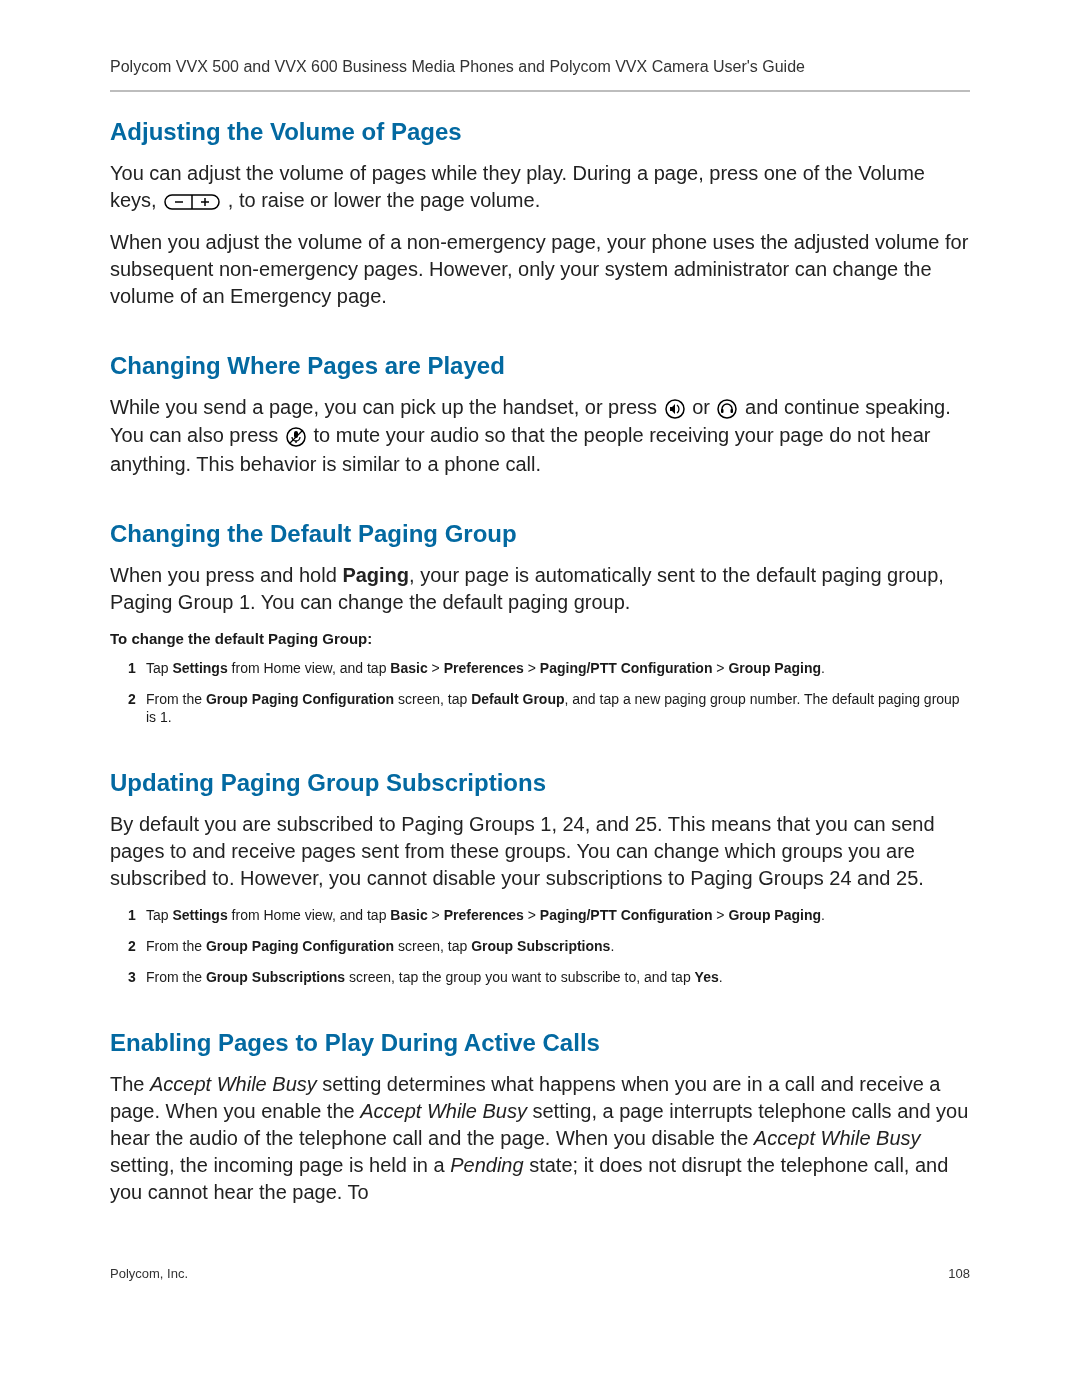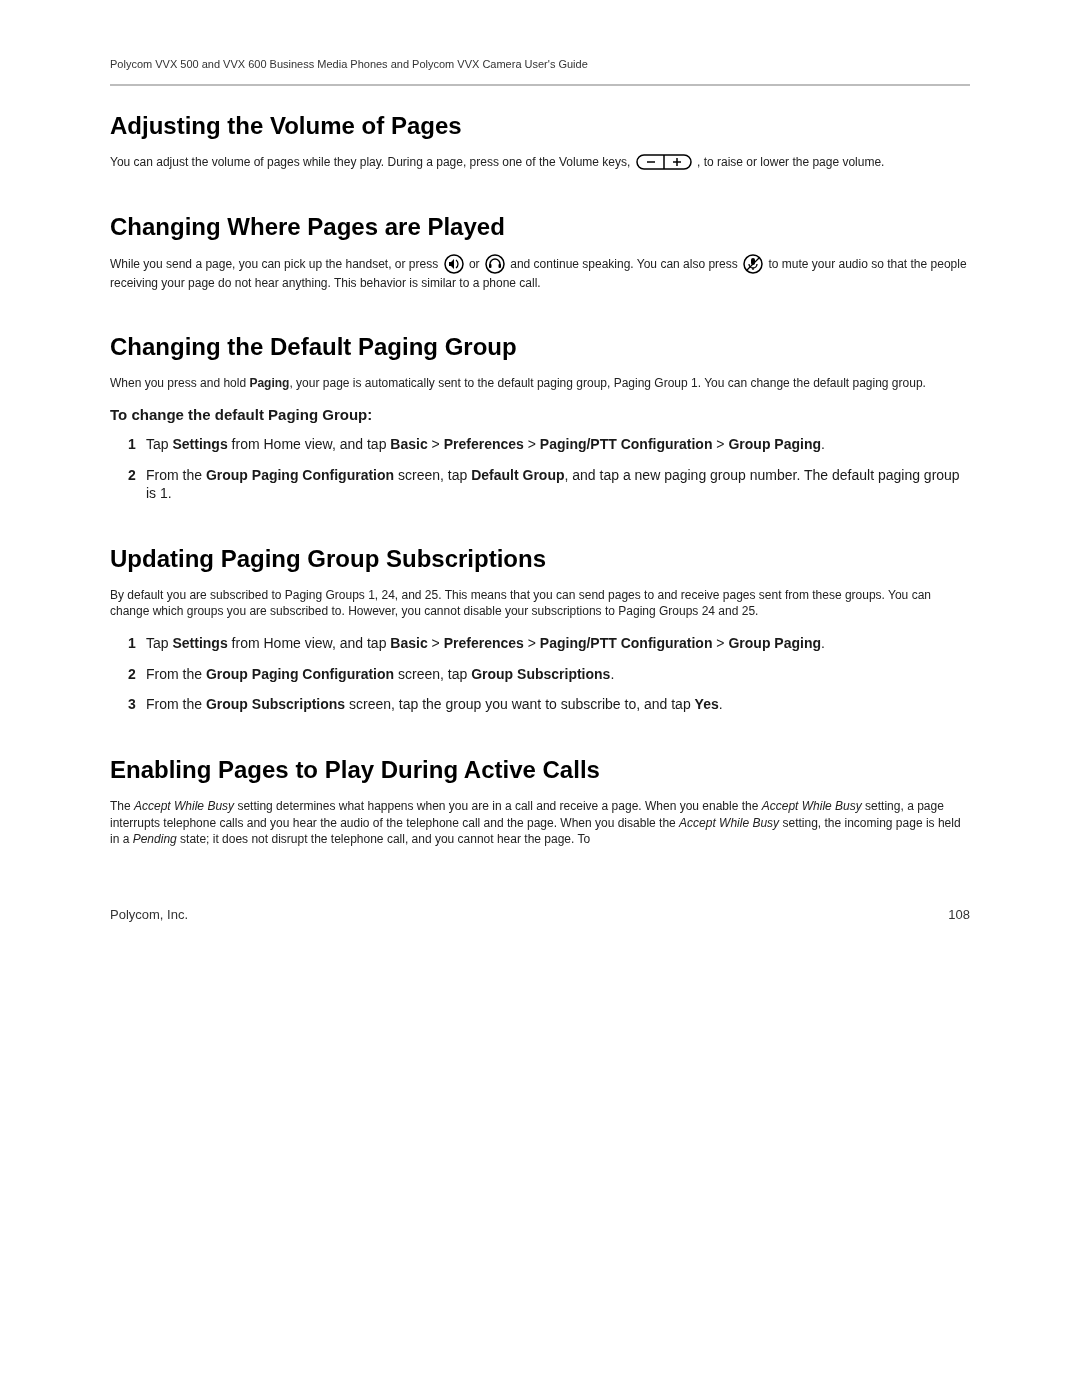--- a/index.html
+++ b/index.html
@@ -7,40 +7,40 @@
     font-family:Arial,Helvetica,sans-serif;
     color:#1a1a1a;
     width:1080px;
     background:#fff;
   }
   .page{
     padding:58px 110px 40px 110px;
     box-sizing:border-box;
   }
   .running-head{
-    font-size:11px;
+    font-size:16px;
     color:#333;
     margin-bottom:12px;
   }
   .rule{
     height:2px;
     background:#bdbdbd;
     margin:14px 0 26px 0;
   }
   h2{
     font-size:24px;
     font-weight:700;
     margin:0 0 14px 0;
-    color:#000000;
+    color:#0369a1;
   }
   h2.spaced{
     margin-top:42px;
   }
   p{
-    font-size:12px;
+    font-size:20px;
     line-height:1.35;
     margin:0 0 14px 0;
     color:#222;
   }
   .bold{font-weight:700}
   .italic{font-style:italic}
   .sub{
     font-weight:700;
     font-size:15px;
     margin:12px 0 12px 0;
@@ -85,20 +85,21 @@
       <svg width="56" height="16" viewBox="0 0 56 16">
         <rect x="1" y="1" width="54" height="14" rx="7" fill="none" stroke="#000" stroke-width="1.5"></rect>
         <line x1="28" y1="1" x2="28" y2="15" stroke="#000" stroke-width="1.5"></line>
         <line x1="11" y1="8" x2="19" y2="8" stroke="#000" stroke-width="1.5"></line>
         <line x1="37" y1="8" x2="45" y2="8" stroke="#000" stroke-width="1.5"></line>
         <line x1="41" y1="4" x2="41" y2="12" stroke="#000" stroke-width="1.5"></line>
       </svg>
     </span>
     <span>, to raise or lower the page volume.</span>
   </p>
+  <p>When you adjust the volume of a non-emergency page, your phone uses the adjusted volume for subsequent non-emergency pages. However, only your system administrator can change the volume of an Emergency page.</p>
 
   <h2 class="spaced">Changing Where Pages are Played</h2>
   <p>
     <span>While you send a page, you can pick up the handset, or press </span>
     <span class="icon">
       <svg width="20" height="20" viewBox="0 0 20 20">
         <circle cx="10" cy="10" r="9" fill="none" stroke="#000" stroke-width="1.5"></circle>
         <path d="M5 8 h2 l3 -3 v10 l-3 -3 h-2 z" fill="#000"></path>
         <path d="M12 6 a5 5 0 0 1 0 8" fill="none" stroke="#000" stroke-width="1.3"></path>
       </svg>

